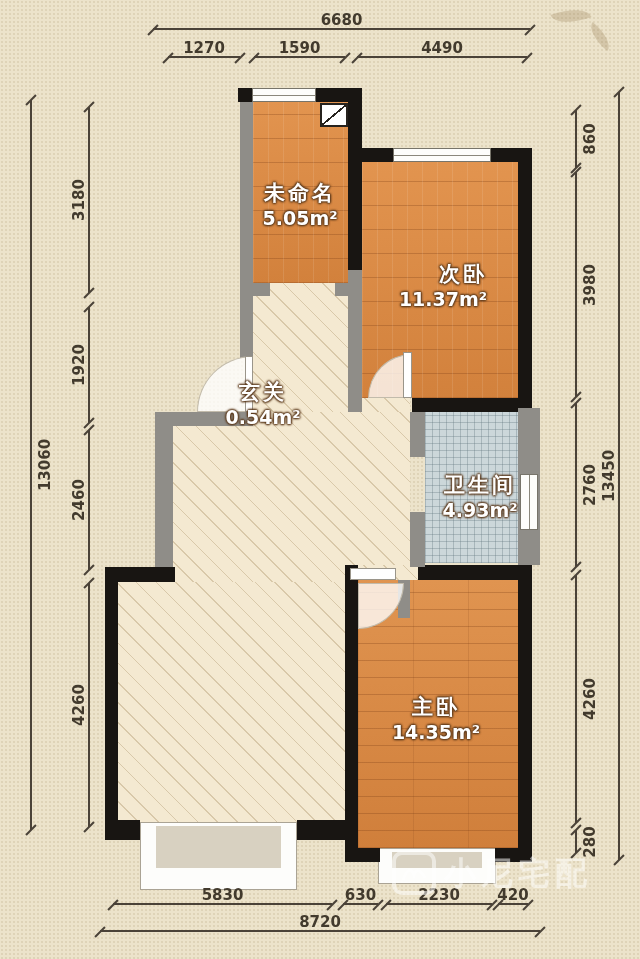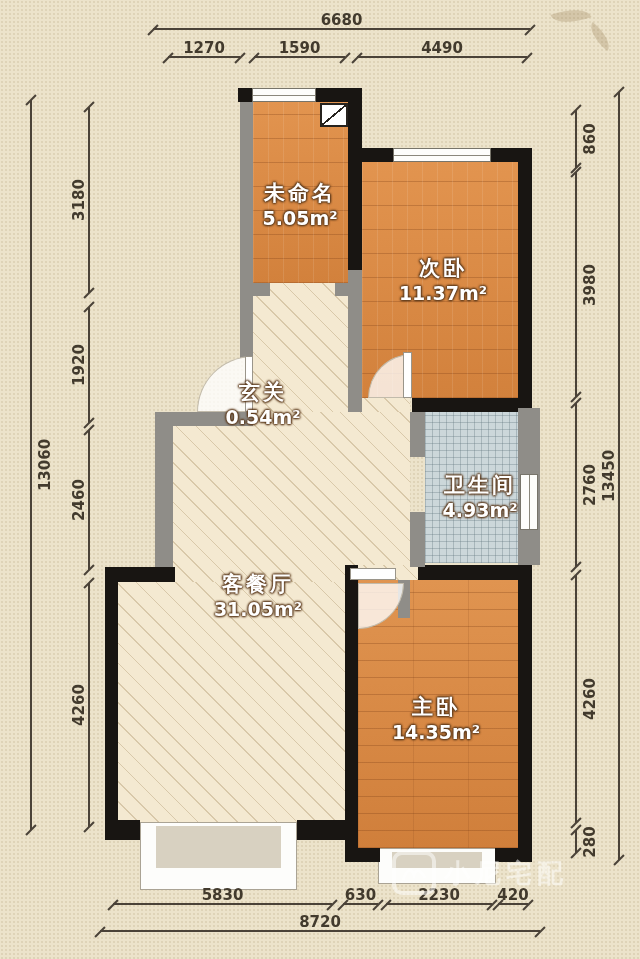--- a/index.html
+++ b/index.html
@@ -64,21 +64,21 @@
   .dimh .lbl{position:absolute;left:50%;bottom:1px;transform:translateX(-50%);
     font-size:15px;font-weight:600;color:#423a2d;white-space:nowrap;}
   .dimv .lbl{position:absolute;top:50%;font-size:15px;font-weight:600;color:#423a2d;white-space:nowrap;}
   .dimv.lab-left .lbl{left:-11px;transform:translate(-50%,-50%) rotate(-90deg);}
   .dimv.lab-right .lbl{left:13px;transform:translate(-50%,-50%) rotate(-90deg);}
   
   .watermark{position:absolute;left:392px;top:851px;display:flex;align-items:center;gap:8px;
     color:rgba(255,255,255,0.52);font-weight:bold;}
   .wm-logo{width:36px;height:36px;border:4px solid rgba(255,255,255,0.52);border-radius:10px;
     display:flex;align-items:center;justify-content:center;}
-  .wm-text{font-size:26px;letter-spacing:5px;line-height:36px;}
+  .wm-text{font-size:32px;letter-spacing:5px;line-height:36px;}
   
   .leaf{position:absolute;background:#8f7448;opacity:0.26;border-radius:0 100% 0 100%;}
 </style>
 </head>
 <body>
 
 <div class="stage">
 
   <div class="leaf" style="left:552px;top:8px;width:38px;height:16px;transform:rotate(-20deg);"></div>
   <div class="leaf" style="left:585px;top:30px;width:30px;height:13px;transform:rotate(40deg);"></div>
@@ -135,35 +135,31 @@
   <div class="abs leafdoor" style="left:403px;top:352px;width:9px;height:46px;"></div>
   <div class="abs leafdoor" style="left:350px;top:568px;width:46px;height:12px;"></div>
   <div class="abs arc br" style="left:358px;top:583px;width:46px;height:46px;"></div>
 
   <div class="abs flue" style="left:320px;top:103px;width:28px;height:24px;"></div>
 
   <div class="rlabel" style="left:300px;top:205px;">
     <div class="rname">未命名</div>
     <div class="rarea">5.05m²</div>
   </div>
-  <div class="rlabel" style="left:443px;top:280px;">
+  <div class="rlabel" style="left:443px;top:286px;text-align:right;">
     <div class="rname">次卧</div>
     <div class="rarea">11.37m²</div>
   </div>
   <div class="rlabel" style="left:263px;top:404px;">
     <div class="rname">玄关</div>
     <div class="rarea">0.54m²</div>
   </div>
   <div class="rlabel" style="left:472px;top:497px;margin-left:8px;">
     <div class="rname">卫生间</div>
     <div class="rarea">4.93m²</div>
-  </div>
-  <div class="rlabel" style="left:258px;top:596px;">
-    <div class="rname">客餐厅</div>
-    <div class="rarea">31.05m²</div>
   </div>
   <div class="rlabel" style="left:436px;top:719px;">
     <div class="rname">主卧</div>
     <div class="rarea">14.35m²</div>
   </div>
 
   <div class="dimh" style="left:153px;top:28px;width:377px;">
     <span class="lbl">6680</span>
     </div>
   <div class="dimh" style="left:168px;top:56px;width:72px;">

